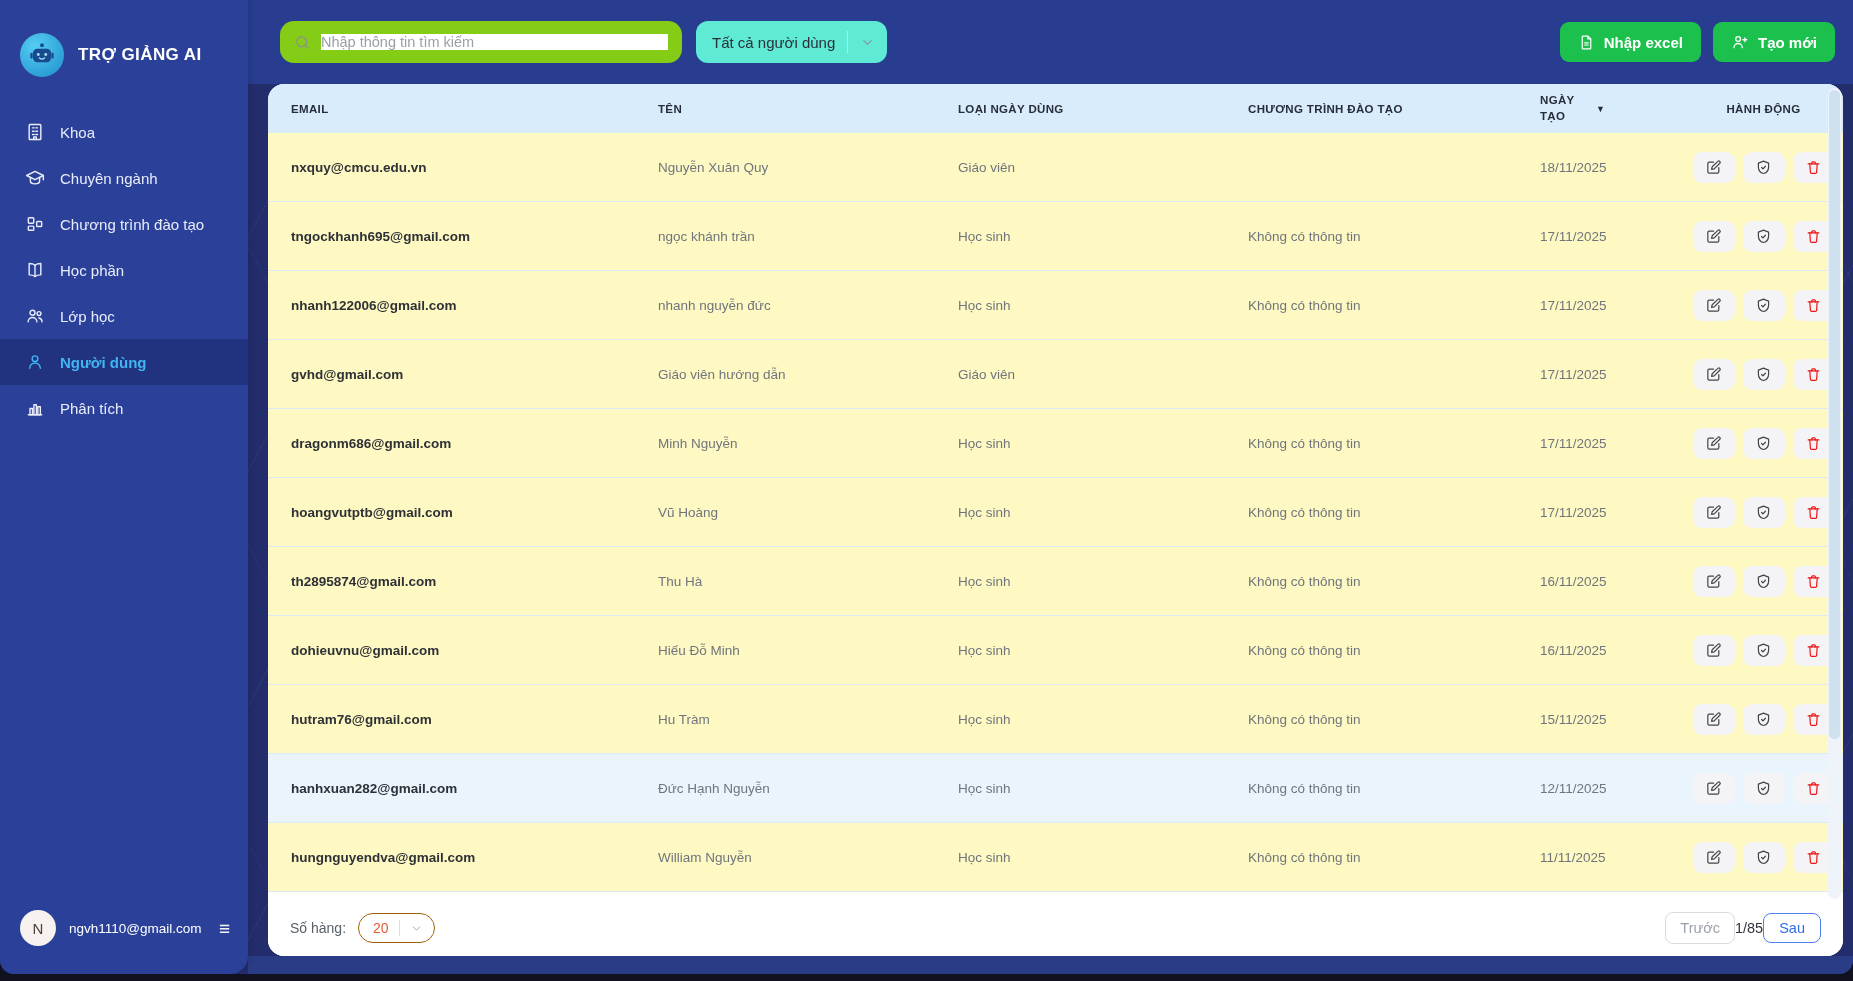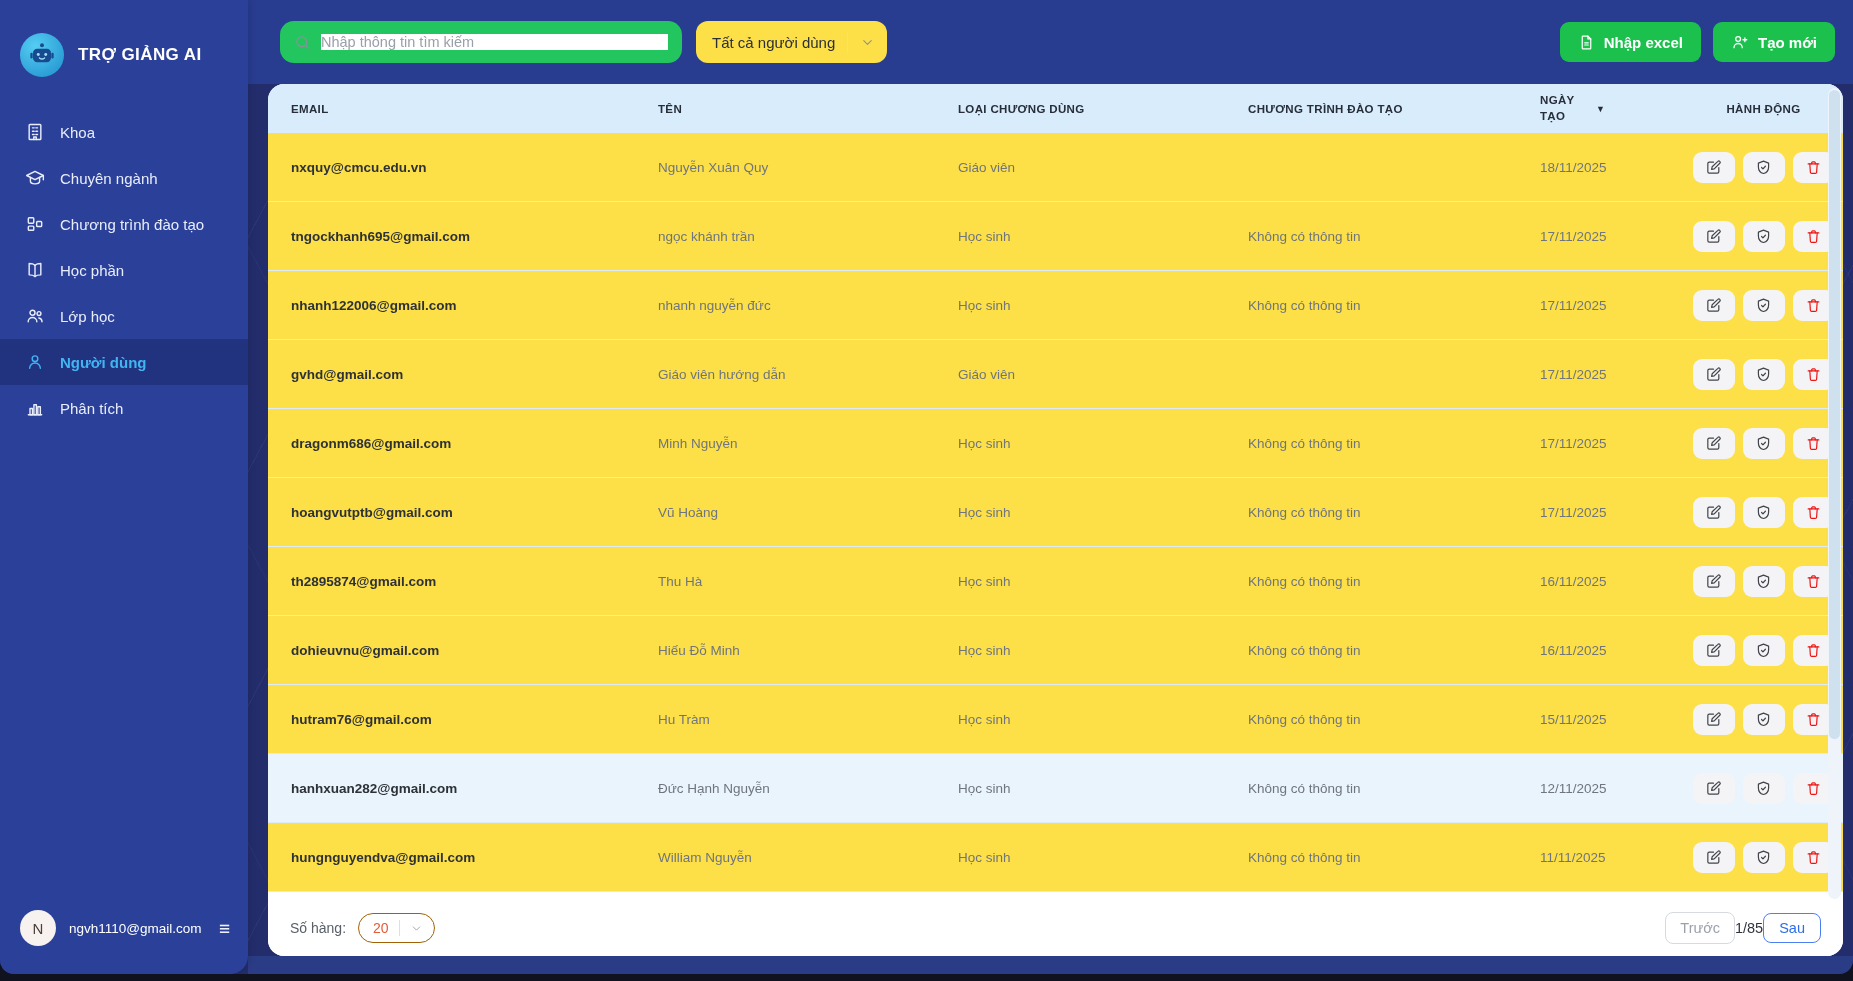--- a/index.html
+++ b/index.html
@@ -27,44 +27,44 @@
   .nav-item svg { flex:0 0 20px; }
   .nav-item.active { background:#21327e; color:var(--active-cyan,#41b4f2); }
   .nav-item.active .nav-label { font-weight:bold; }
   .user { margin-top:auto; display:flex; align-items:center; gap:13px; padding:16px 18px 28px 20px; color:#fff; }
   .avatar { width:36px; height:36px; border-radius:50%; background:#f7f1ef; color:#4a3f3a; display:flex; align-items:center; justify-content:center; font-size:15px; }
   .user-email { font-size:13.5px; }
   .hamburger { margin-left:auto; color:#eef1fb; font-size:19px; cursor:pointer; line-height:1; }
 
   
   .topbar { position:absolute; left:248px; right:0; top:0; height:84px; display:flex; align-items:center; padding:0 18px 0 32px; gap:14px; z-index:4; }
-  .search { width:402px; height:42px; background:#22c55e; border-radius:14px; display:flex; align-items:center; gap:10px; padding:0 14px; }
+  .search { width:402px; height:42px; background:#84cc16; border-radius:14px; display:flex; align-items:center; gap:10px; padding:0 14px; }
   .search svg { flex:0 0 17px; }
   .search input { border:none; outline:none; flex:1; font-size:14.5px; color:#333; font-family:inherit; }
   .search input::placeholder { color:#9aa0a9; }
-  .filter { height:42px; background:#fde047; border-radius:12px; display:flex; align-items:center; gap:12px; padding:0 12px 0 16px; cursor:pointer; }
+  .filter { height:42px; background:#5eead4; border-radius:12px; display:flex; align-items:center; gap:12px; padding:0 12px 0 16px; cursor:pointer; }
   .filter-value { font-size:15px; color:#2b2f38; }
   .filter .divider { width:1px; height:22px; background:#d8dce2; }
   .toolbar-right { margin-left:auto; display:flex; gap:12px; }
   .btn-green { height:40px; background:var(--green,#1cc14d); color:#fff; border:none; border-radius:9px;
     display:flex; align-items:center; gap:9px; padding:0 18px; font-size:15px; font-weight:600; cursor:pointer; font-family:inherit; }
 
   
   .panel { position:absolute; left:268px; right:10px; top:84px; bottom:18px; background:#fff; border-radius:16px; overflow:hidden;
     display:flex; flex-direction:column; z-index:3; }
   .thead { display:grid; grid-template-columns:367px 300px 290px 292px 150px 1fr; align-items:center;
     background:var(--header-bg,#d9ecfb); min-height:49px; padding:0 6px 0 23px;
     font-size:11.5px; font-weight:bold; color:#272d39; letter-spacing:.35px; }
   .th-date { display:flex; align-items:center; gap:12px; }
   .th-date .twoline { width:44px; line-height:1.35; }
   .sort-caret { font-size:9px; color:#272d39; cursor:pointer; }
   .th-actions { text-align:center; }
   .tbody { flex:1; overflow:hidden; position:relative; }
   .row { display:grid; grid-template-columns:367px 300px 290px 292px 150px 1fr; align-items:center;
-    height:69px; padding:0 6px 0 23px; border-bottom:1px solid #dcebf6; background:#fde047; }
+    height:69px; padding:0 6px 0 23px; border-bottom:1px solid #dcebf6; background:#fef9c3; }
   .row.hl { background:var(--highlight,#e9f4fd); }
   .cell-email { font-size:13.5px; font-weight:600; color:#2e3136; }
   .cell { font-size:13.5px; color:#70757d; }
   .actions { display:flex; gap:8px; justify-content:center; }
   .action-btn { width:42px; height:31px; border-radius:9px; background:#f4f4f6; border:none; display:flex; align-items:center; justify-content:center; cursor:pointer; }
 
   
   .scrollbar { position:absolute; top:88px; bottom:75px; right:12px; width:13px; border-radius:7px; background:#eef4fa; z-index:6; }
   .scroll-thumb { position:absolute; top:2px; left:1px; right:1px; height:80%; border-radius:7px; background:#cfe0ef; cursor:grab; }
 
@@ -204,21 +204,21 @@
           </svg>
         <span>Tạo mới</span>
       </button>
     </div>
   </div>
 
   <div class="panel">
     <div class="thead">
       <div>EMAIL</div>
       <div>TÊN</div>
-      <div>LOẠI CHƯƠNG DÙNG</div>
+      <div>LOẠI NGÀY DÙNG</div>
       <div>CHƯƠNG TRÌNH ĐÀO TẠO</div>
       <div class="th-date">
         <span class="twoline">NGÀY TẠO</span>
         <span class="sort-caret">▼</span>
       </div>
       <div class="th-actions">HÀNH ĐỘNG</div>
     </div>
 
     <div class="tbody">
 

